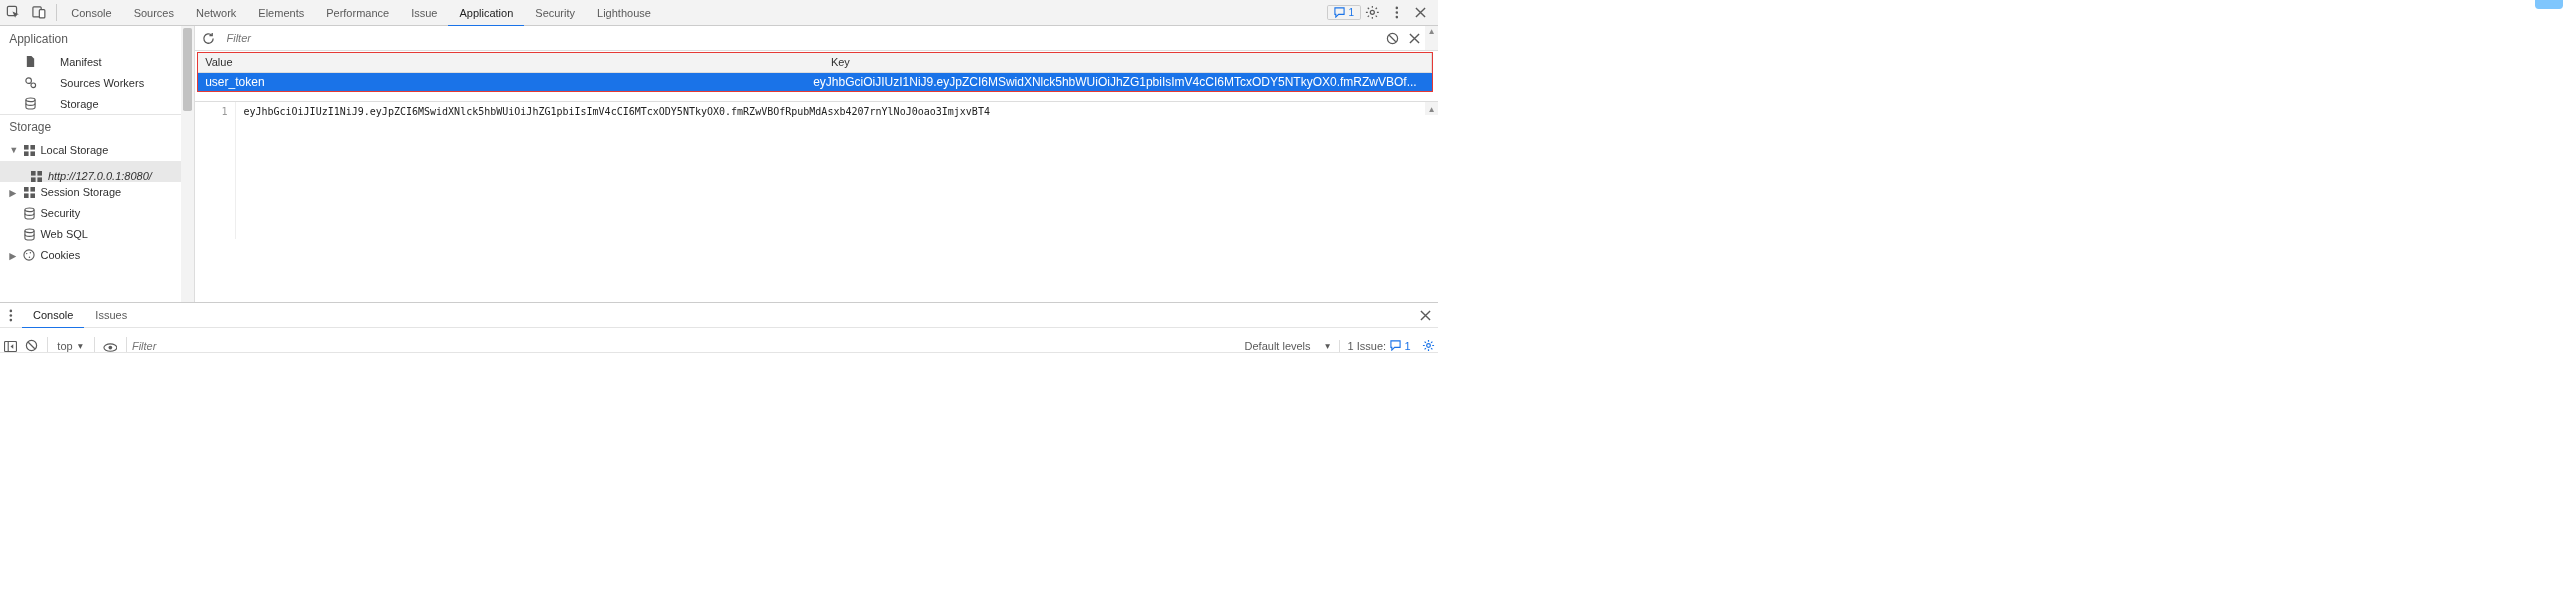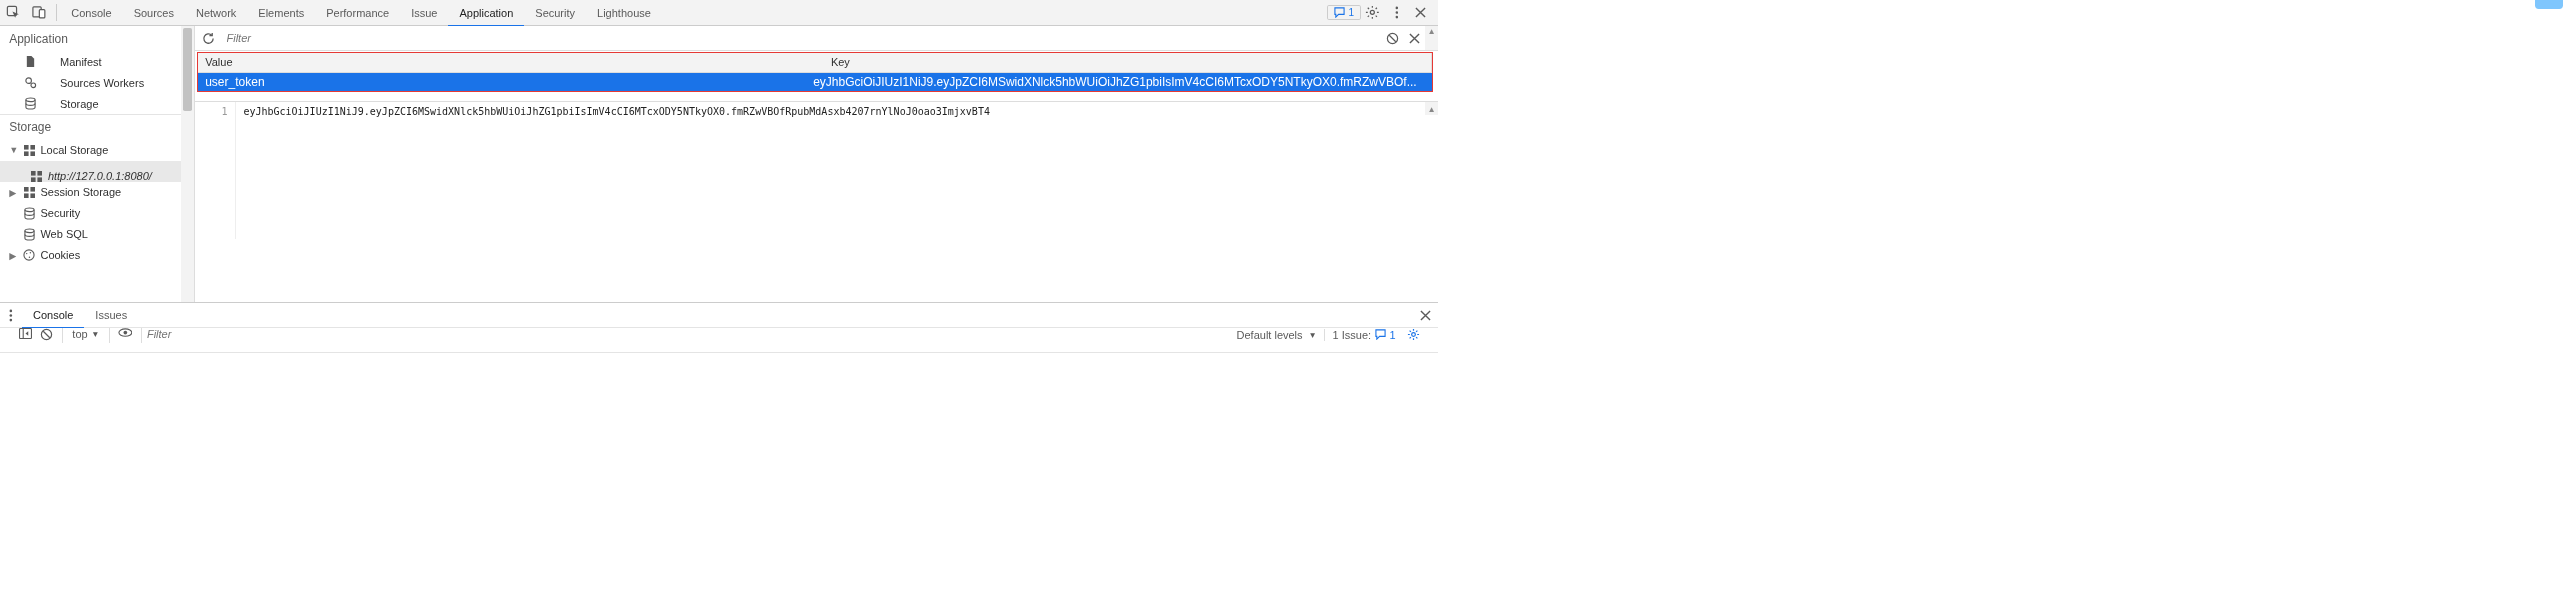--- a/index.html
+++ b/index.html
@@ -55,27 +55,27 @@
 .detail-scroll { position: absolute; right: 0; top: 0; width: 13px; background: #f3f3f3; }
 .detail-scroll .arrow { height: 13px; display:flex; align-items:center; justify-content:center; color:#888; font-size:8.3px; }
 
 
 .drawer { border-top: 0.9px solid #ccc; background: #fff; }
 .drawer-tabs { height: 25px; display: flex; align-items: center; border-bottom: 0.9px solid #e4e4e4; }
 .drawer-tabs .menu3dot { width: 22px; }
 .drawer-tab { padding: 0 11px; height: 25px; line-height: 25px; color: #5a5a5a; cursor: pointer; }
 .drawer-tab.active { color: #222; border-bottom: 1.8px solid #1a73e8; }
 .drawer-close { margin-left: auto; width: 26px; display: flex; justify-content: center; color: #5a5a5a; }
-.drawer-toolbar { height: 25px; display: flex; align-items: flex-start; border-bottom: 0.9px solid #e4e4e4; gap: 1.8px; padding: 0 15px; }
+.drawer-toolbar { height: 25px; display: flex; align-items: flex-end; border-bottom: 0.9px solid #e4e4e4; gap: 1.8px; padding: 0 0; }
 .drawer-toolbar .t-icon { width: 20px; display: flex; justify-content: center; color: #5a5a5a; }
 .drawer-toolbar .vdiv { width: 0.9px; height: 14.7px; background: #ddd; margin: 0 3.7px; }
 .drawer-toolbar .ctx { display: flex; align-items: center; gap: 3.7px; color: #5a5a5a; padding: 0 3.7px; }
 .drawer-toolbar input.filter2 { flex: 1; border: none; outline: none; font-style: italic; color: #999; font-size: 11px; }
 .drawer-toolbar .right-grp { display: flex; align-items: center; gap: 7.4px; }
-.drawer-toolbar .levels { display: flex; align-items: center; gap: 6px; color: #5a5a5a; }
+.drawer-toolbar .levels { display: flex; align-items: center; gap: 13px; color: #5a5a5a; }
 .drawer-toolbar .issue-badge { display: flex; align-items: center; gap: 3.7px; border-left: 0.9px solid #ddd; padding-left: 7.4px; color: #5a5a5a; }
 .action-gear { width: 20px; display:flex; justify-content:center; color:#1a73e8; }
 
 .translate-badge { position: absolute; top: 0; right: 13px; width: 28px; height: 9.2px; background: #7fc6fd; border-radius: 0 0 3.7px 3.7px; }
 
 svg { display: block; }
 </style>
 </head>
 <body>
 

